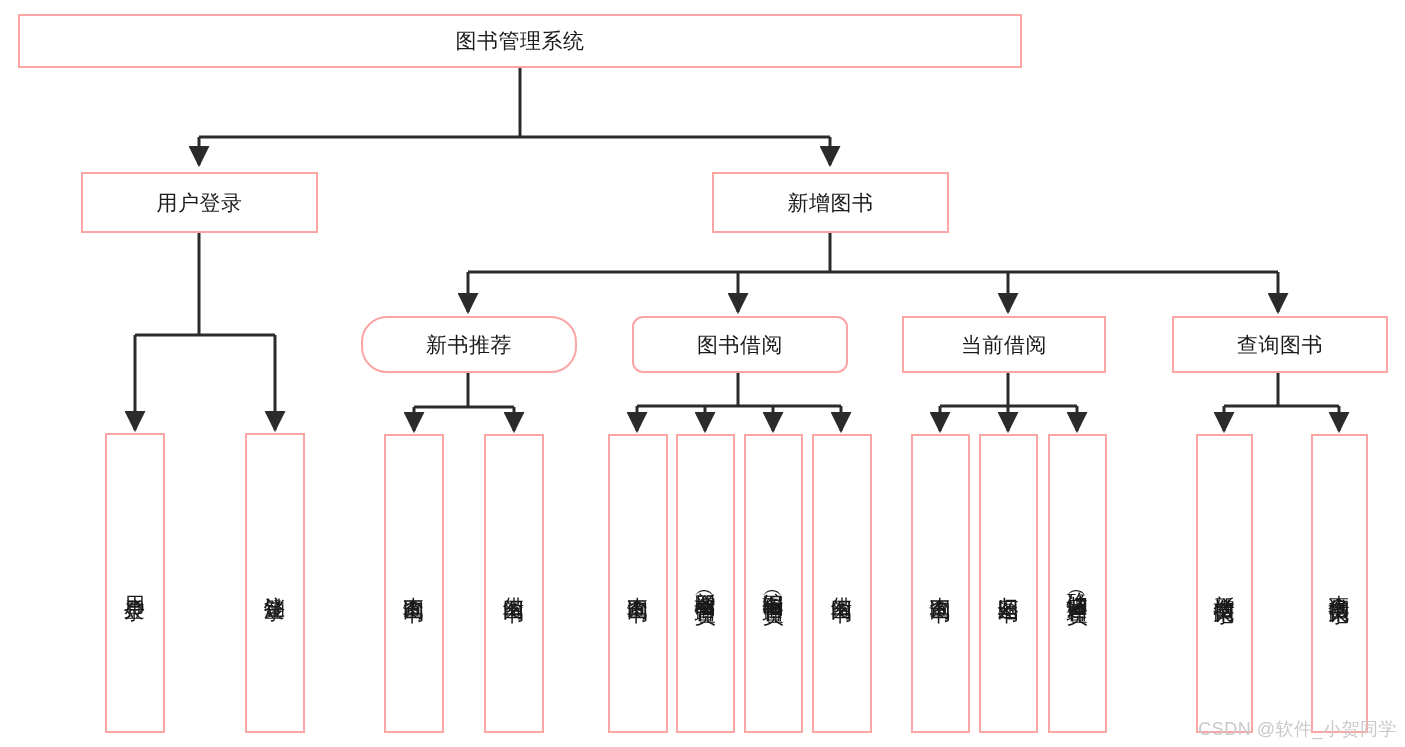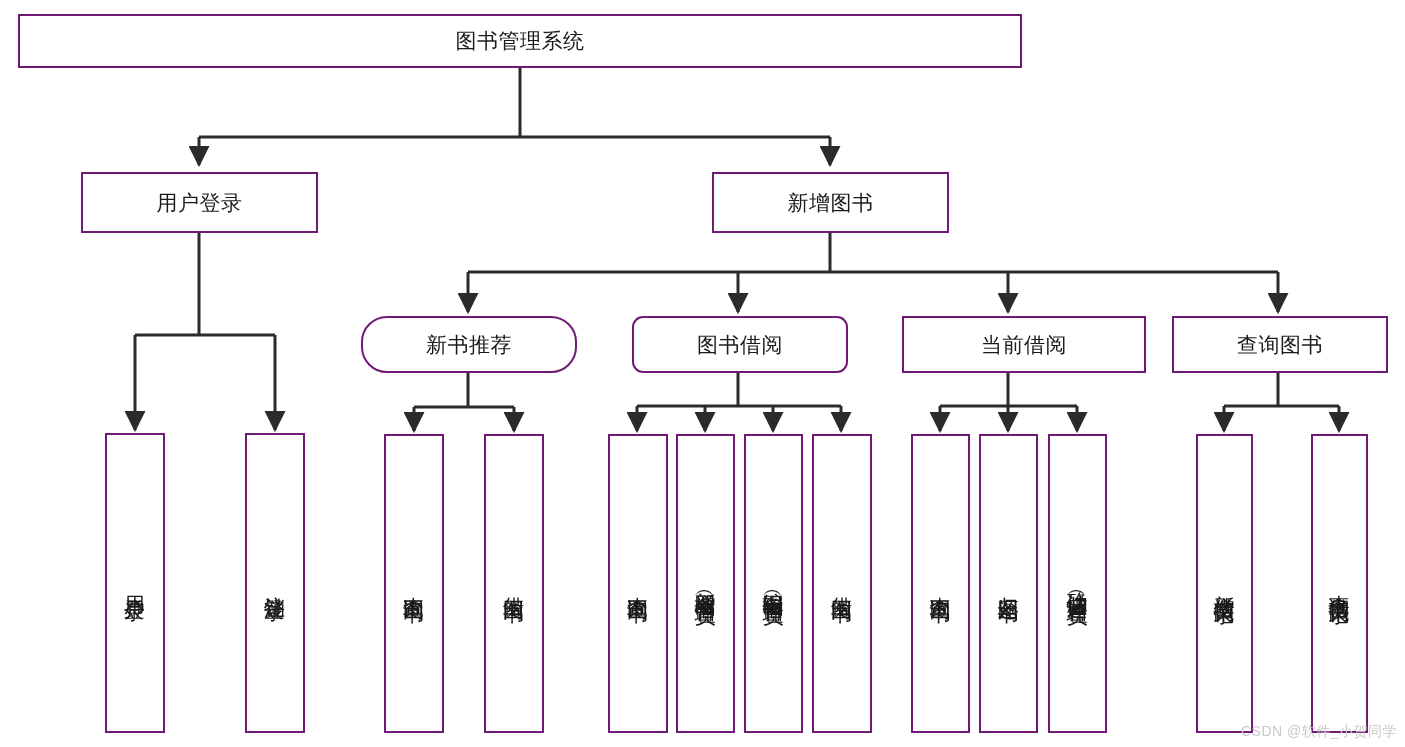--- a/index.html
+++ b/index.html
@@ -13,21 +13,21 @@
   #canvas {
     position: relative;
     width: 1405px;
     height: 747px;
     background: #ffffff;
     overflow: hidden;
   }
   .node {
     position: absolute;
     box-sizing: border-box;
-    border: 2px solid #701a75;
+    border: 2px solid #fca5a5;
     background: #ffffff;
     display: flex;
     align-items: center;
     justify-content: center;
     color: #1a1a1a;
   }
   .node.h {
     font-size: 21px;
     letter-spacing: 0.5px;
   }
@@ -51,21 +51,21 @@
     left: 0;
     top: 0;
     width: 1405px;
     height: 747px;
     pointer-events: none;
   }
   .watermark {
     position: absolute;
     right: 8px;
     bottom: 6px;
-    font-size: 14px;
+    font-size: 18px;
     color: #c9c9c9;
     white-space: nowrap;
     letter-spacing: 0.5px;
   }
 </style>
 </head>
 <body>
 
 <div id="canvas">
 
@@ -129,21 +129,21 @@
   <div class="node h" style="left:712px; top:172px; width:237px; height:61px;">
     <span>新增图书</span>
   </div>
 
   <div class="node h" style="left:361px; top:316px; width:216px; height:57px;border-radius:26px;">
     <span>新书推荐</span>
   </div>
   <div class="node h" style="left:632px; top:316px; width:216px; height:57px;border-radius:11px;">
     <span>图书借阅</span>
   </div>
-  <div class="node h" style="left:902px; top:316px; width:244px; height:57px;">
+  <div class="node h" style="left:902px; top:316px; width:204px; height:57px;">
     <span>当前借阅</span>
   </div>
   <div class="node h" style="left:1172px; top:316px; width:216px; height:57px;">
     <span>查询图书</span>
   </div>
 
   <div class="node v" style="left:105px; top:433px; width:60px; height:300px;">
     <span>用户登录</span>
   </div>
   <div class="node v" style="left:245px; top:433px; width:60px; height:300px;">

